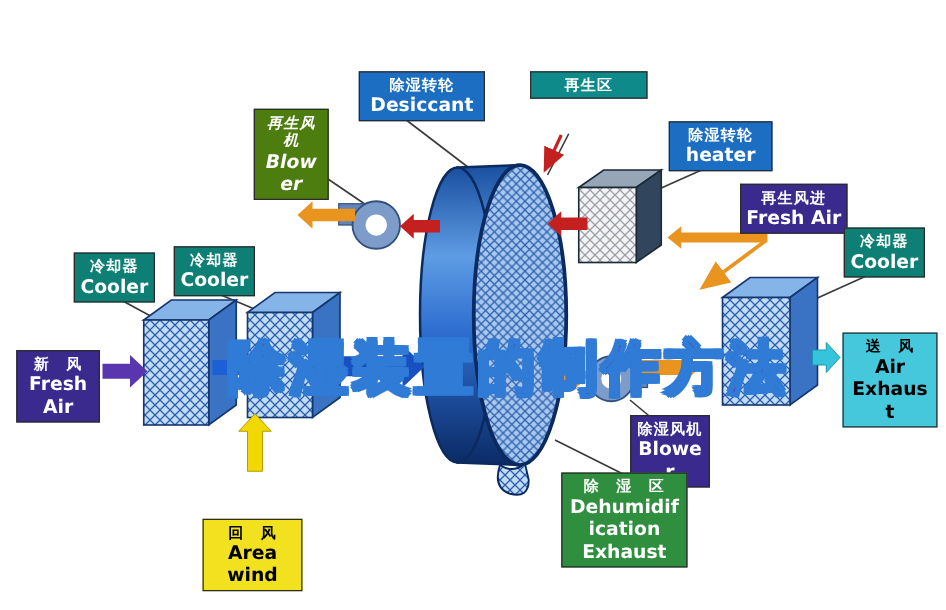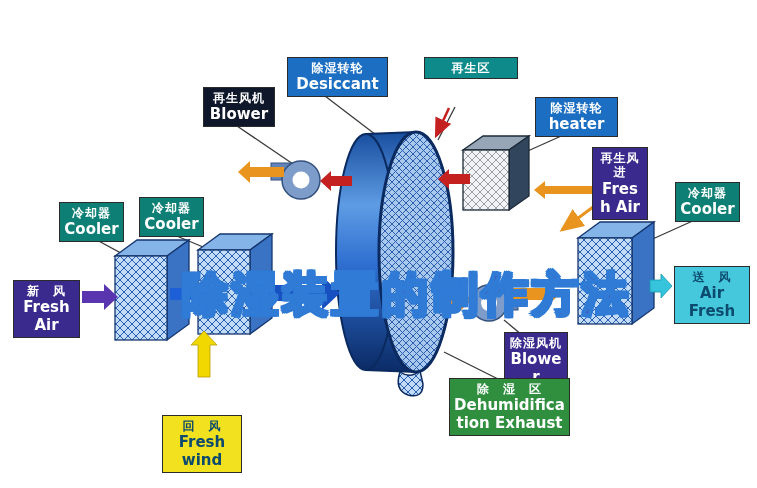--- a/index.html
+++ b/index.html
@@ -7,21 +7,21 @@
     position:relative; width:757px; height:488px; background:#ffffff;
     font-family:"DejaVu Sans","Liberation Sans",sans-serif; overflow:hidden;
   }
   #diagram-svg { position:absolute; left:0; top:0; z-index:1; }
   .lbl {
     position:absolute; border:1px solid #2b2b2b; color:#fff; text-align:center;
     padding:3px 4px; box-sizing:border-box; line-height:1.2; z-index:4;
   }
   .lbl .zh { display:block; font-size:12px; font-weight:700; letter-spacing:1px; }
   .lbl .en { display:block; font-size:15px; font-weight:700; overflow-wrap:anywhere; }
-  .lbl.dark-text { color:#0c4a6e; }
+  .lbl.dark-text { color:#000000; }
   #title {
     position:absolute; left:182px; top:216px; z-index:6; white-space:nowrap;
     font-size:46px; font-weight:700; letter-spacing:4px; color:#701a75;
     -webkit-text-stroke:2px #2f7bd6;
     text-shadow:-2px 0 #2f7bd6, 2px 0 #2f7bd6, 0 -2px #2f7bd6, 0 2px #2f7bd6,
                 -2px -2px #2f7bd6, 2px 2px #2f7bd6, -2px 2px #2f7bd6, 2px -2px #2f7bd6;
     pointer-events:none;
     margin-top:48px;
   }
 </style>
@@ -132,32 +132,32 @@
 
   <div class="lbl" style="left:287px;top:57px;width:101px;background:#1b6ec2;">
     <span class="zh">除湿转轮</span>
     <span class="en">Desiccant</span>
   </div>
 
   <div class="lbl" style="left:424px;top:57px;width:94px;background:#0e8a8a;">
     <span class="zh">再生区</span>
   </div>
 
-  <div class="lbl" style="left:203px;top:87px;width:72px;background:#0f172a;">
+  <div class="lbl" style="left:203px;top:87px;width:60px;background:#4d7c0f;font-style:italic;">
     <span class="zh">再生风机</span>
     <span class="en">Blower</span>
   </div>
 
   <div class="lbl" style="left:535px;top:97px;width:83px;background:#1b6ec2;">
     <span class="zh">除湿转轮</span>
     <span class="en">heater</span>
   </div>
 
 
-  <div class="lbl" style="left:592px;top:147px;width:56px;background:#3a2a8e;">
+  <div class="lbl" style="left:592px;top:147px;width:86px;background:#3a2a8e;">
     <span class="zh">再生风进</span>
     <span class="en">Fresh Air</span>
   </div>
 
   <div class="lbl" style="left:59px;top:202px;width:65px;background:#0e7f74;">
     <span class="zh">冷却器</span>
     <span class="en">Cooler</span>
   </div>
 
   <div class="lbl" style="left:139px;top:197px;width:65px;background:#0e7f74;">
@@ -170,33 +170,33 @@
     <span class="en">Cooler</span>
   </div>
 
   <div class="lbl" style="left:13px;top:280px;width:67px;background:#3a2a8e;">
     <span class="zh">新　风</span>
     <span class="en">Fresh Air</span>
   </div>
 
   <div class="lbl dark-text" style="left:162px;top:378px;width:80px;background:#f2e11f;margin-top:37px;">
     <span class="zh">回　风</span>
-    <span class="en">Fresh wind</span>
+    <span class="en">Area wind</span>
   </div>
 
   <div class="lbl dark-text" style="left:674px;top:266px;width:76px;background:#45c8dc;">
     <span class="zh">送　风</span>
-    <span class="en">Air Fresh</span>
+    <span class="en">Air Exhaust</span>
   </div>
 
   <div class="lbl" style="left:504px;top:332px;width:64px;background:#3a2a8e;">
     <span class="zh">除湿风机</span>
     <span class="en">Blower</span>
   </div>
 
-  <div class="lbl" style="left:449px;top:378px;width:121px;background:#2f8f3f;">
+  <div class="lbl" style="left:449px;top:378px;width:101px;background:#2f8f3f;">
     <span class="zh">除　湿　区</span>
     <span class="en">Dehumidification Exhaust</span>
   </div>
 
   <div id="title">除湿装置的制作方法</div>
 
 </div>
 
 </body></html>

